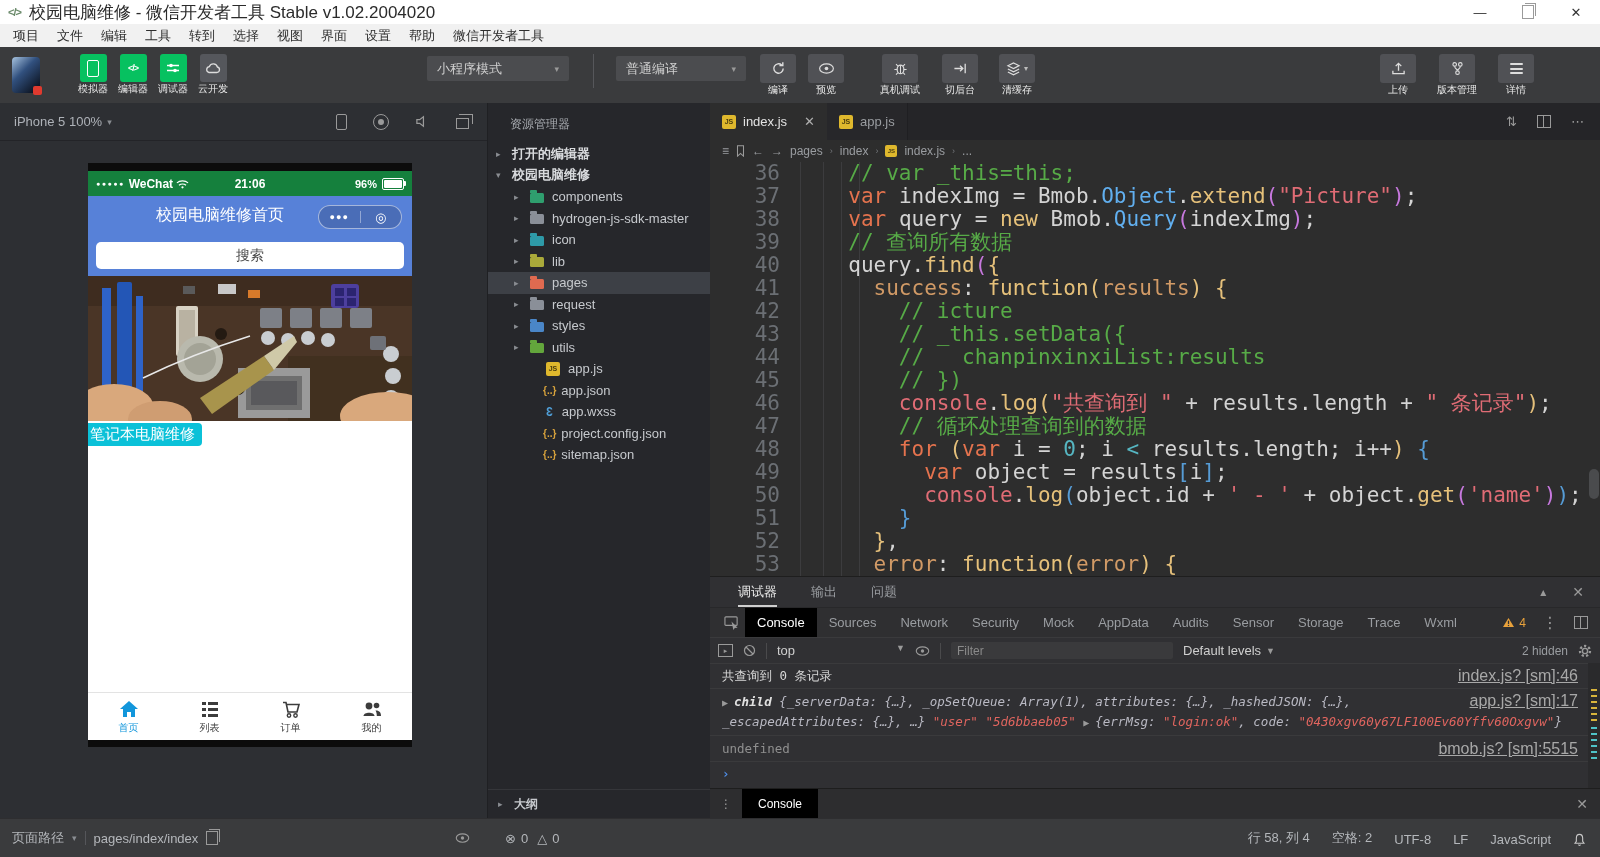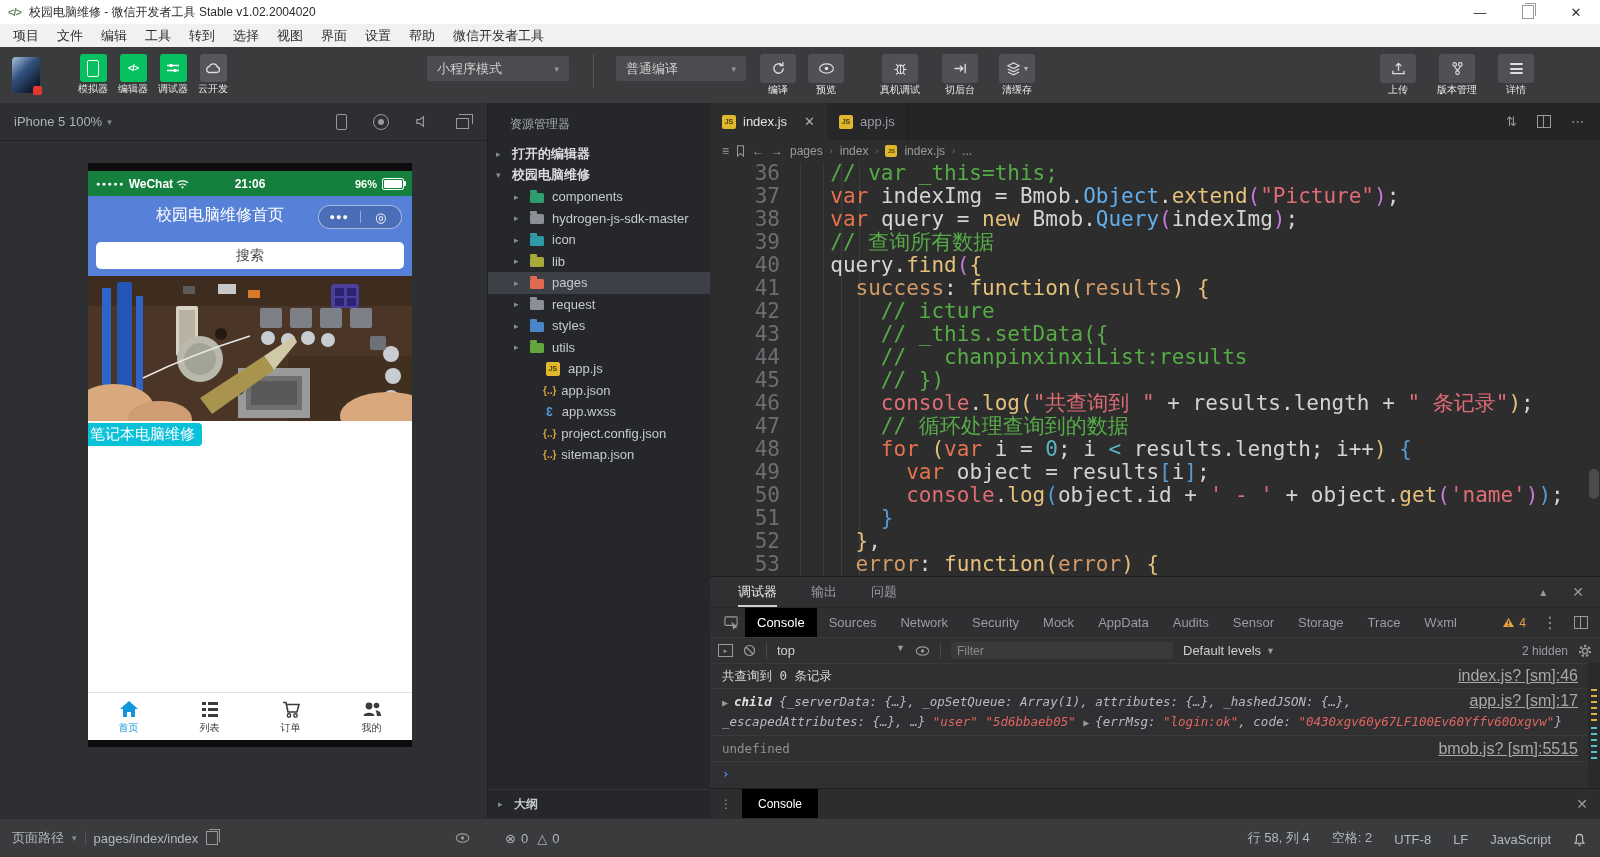--- a/index.html
+++ b/index.html
@@ -1,21 +1,21 @@
 <!DOCTYPE html>
 <html><head>
 <meta charset="utf-8">
 <style>
   html,body{margin:0;padding:0;background:#222;}
   .app{position:relative;width:1600px;height:857px;background:#2d2d2d;overflow:hidden;
        font-family:"Liberation Sans","DejaVu Sans",sans-serif;-webkit-font-smoothing:antialiased;}
   
   .titlebar{position:absolute;left:0;top:0;right:0;height:24px;background:#ffffff;display:flex;align-items:center;}
   .tb-appicon{margin-left:8px;color:#6a8a6a;font-size:11px;font-weight:bold;letter-spacing:-1px}
-  .tb-title{margin-left:8px;font-size:12px;color:#2b2b2b}
+  .tb-title{margin-left:8px;font-size:17px;color:#2b2b2b}
   .win-controls{margin-left:auto;display:flex;height:100%}
   .win-btn{width:48px;display:flex;align-items:center;justify-content:center;color:#333;font-size:13px}
   
   .menubar{position:absolute;left:0;top:24px;right:0;height:23px;background:#f1f1f1;display:flex;align-items:center;padding-left:4px}
   .menu-item{padding:0 9px;font-size:13px;color:#2e2e2e;line-height:23px}
   
   .toolbar{position:absolute;left:0;top:47px;right:0;height:56px;background:#3a3b3d;display:flex;align-items:flex-start}
   .avatar{position:absolute;left:12px;top:10px;width:28px;height:36px;border-radius:4px;
           background:linear-gradient(135deg,#a8c4e0 0%,#31507e 40%,#05070d 100%);}
   .avatar::after{content:"";position:absolute;right:-2px;bottom:-2px;width:9px;height:9px;background:#e03a2f;border-radius:2px}
@@ -104,21 +104,21 @@
   .bcrumb{height:22px;display:flex;align-items:center;font-size:12px;color:#9a9da1;gap:7px;padding-left:12px}
   .bc-sep{color:#74777b;font-size:9px}
   .bc-ico{color:#9a9da1}
   .jsico-sm{width:12px;height:12px;background:#dfb82d;border-radius:2px;color:#4a3d0e;font-size:6px;font-weight:bold;display:flex;align-items:center;justify-content:center}
   .code{position:absolute;top:59px;left:0;right:12px;height:414px;overflow:hidden;
         font-family:"DejaVu Sans Mono",monospace;font-size:21px;line-height:23px;
         background-image:linear-gradient(#3c3c3e,#3c3c3e),linear-gradient(#3c3c3e,#3c3c3e),linear-gradient(#3c3c3e,#3c3c3e),linear-gradient(#3c3c3e,#3c3c3e);
         background-repeat:no-repeat;background-size:1px 100%;background-position:90px 0,113px 0,131px 0,149px 0;}
   .cl{display:flex;height:23px;white-space:pre}
   .ln{width:70px;text-align:right;color:#6b6f74;flex:none}
-  .lt{margin-left:25px}
+  .lt{margin-left:43px}
   .tok-cm{color:#57ab47}.tok-kw{color:#e5734e}.tok-kw2{color:#e6c17a}.tok-fn{color:#e6c17a}
   .tok-cls{color:#61afef}.tok-str{color:#e06c75}.tok-num{color:#56b6c2}.tok-prm{color:#d19a66}
   .tok-cons{color:#e06c75}.tok-pl{color:#d4d4d4}.tok-b1{color:#c678dd}.tok-b2{color:#e5c07b}.tok-b3{color:#569cd6}
   .ed-scroll{position:absolute;right:1px;top:366px;width:10px;height:30px;background:#4a4b4d;border-radius:5px}
   
   .debugger{position:absolute;left:0;right:0;bottom:0;height:242px;background:#303033;border-top:1px solid #1e1e1e;box-sizing:border-box}
   .dtabs{height:30px;display:flex;align-items:center;padding-left:28px;gap:34px;position:relative}
   .dtab{font-size:13px;color:#9a9da1;line-height:28px;position:relative}
   .dtab.active{color:#eaeaea}
   .dtab.active::after{content:"";position:absolute;left:0;right:0;bottom:-1px;height:2px;background:#cfcfcf}

